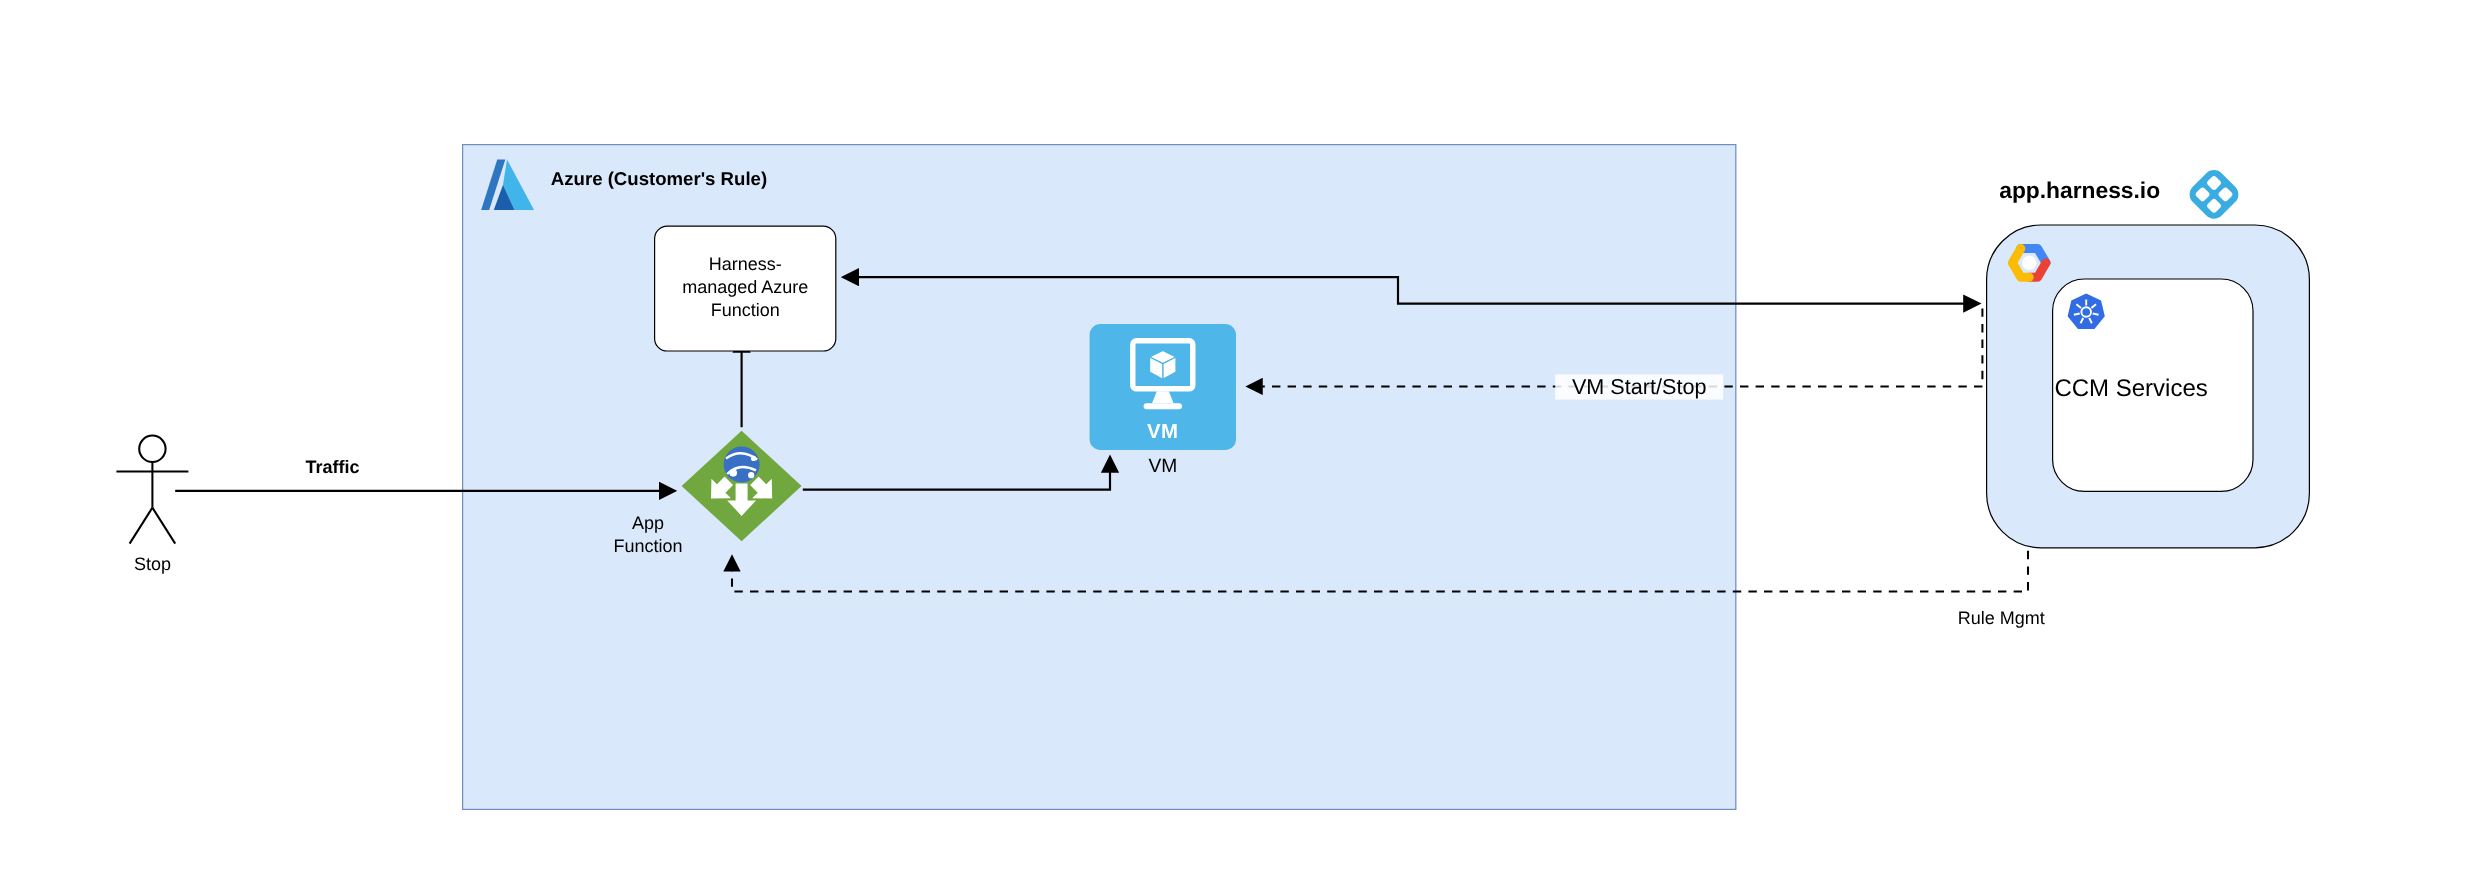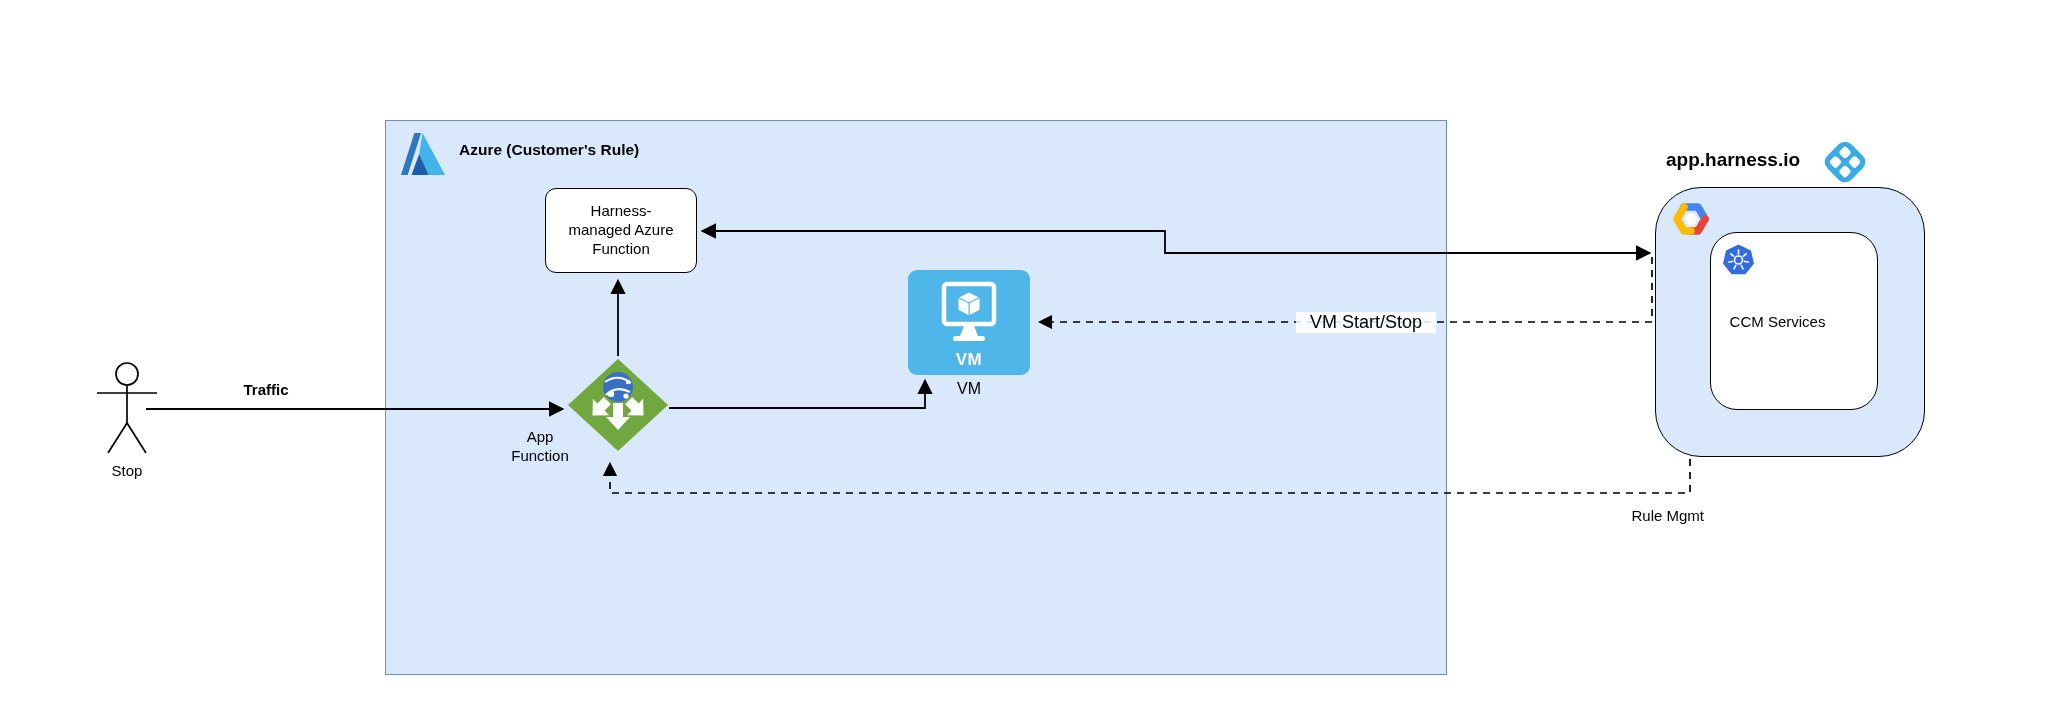--- a/index.html
+++ b/index.html
@@ -20,21 +20,21 @@
   .azure-container{
     left:385px;top:120px;width:1062px;height:555px;
     background:#dae8fc;border:1px solid #6c8ebf;box-sizing:border-box;
   }
   .azure-header-label{
     left:459px;top:141px;font-size:15.5px;font-weight:bold;
   }
   .azure-logo{left:400px;top:130px;width:46px;height:48px;}
 
   .function-box{
-    left:545px;top:188px;width:152px;height:85px;
+    left:545px;top:188px;width:152px;height:105px;
     background:#ffffff;border:1.5px solid #000;border-radius:11px;
     box-sizing:border-box;display:flex;align-items:center;justify-content:center;
     font-size:15px;line-height:1.25;text-align:center;
   }
 
   .vm-node{
     left:908px;top:270px;width:122px;height:105px;
     background:#4eb6e8;border-radius:9px;
   }
   .vm-inner-label{
@@ -46,40 +46,40 @@
   }
 
   .gateway-icon{left:566px;top:357px;width:104px;height:100px;}
   .gateway-caption{
     left:478px;top:428px;width:124px;text-align:center;
     font-size:15px;line-height:1.25;
   }
 
   .actor-caption{left:85px;top:462px;width:84px;text-align:center;font-size:15px;}
   .traffic-label{
-    left:191px;top:381px;width:150px;text-align:center;
+    left:202px;top:381px;width:150px;text-align:center;
     font-size:15px;font-weight:bold;
   }
 
   .harness-title{left:1666px;top:149px;font-size:19px;font-weight:bold;}
   .harness-logo{left:1822px;top:139px;width:46px;height:46px;}
 
   .ccm-container{
     left:1655px;top:187px;width:270px;height:270px;
     background:#dae8fc;border:1.5px solid #000;border-radius:46px;
     box-sizing:border-box;
   }
   .gcp-logo{left:1671px;top:202px;width:40px;height:36px;}
   .ccm-inner{
     left:1710px;top:232px;width:168px;height:178px;
     background:#ffffff;border:1.5px solid #000;border-radius:27px;
     box-sizing:border-box;
   }
   .k8s-logo{left:1722px;top:244px;width:33px;height:33px;}
-  .ccm-label{left:1712px;top:313px;width:131px;text-align:center;font-size:15px;}
+  .ccm-label{left:1712px;top:313px;width:131px;text-align:left;font-size:20px;}
 
   .vmss-label{
     left:1296px;top:312px;width:140px;text-align:center;font-size:18px;
     background:rgba(255,255,255,0.85);
   }
   .rule-label{left:1564px;top:507px;width:140px;text-align:right;font-size:15px;}
 
   svg.layer{position:absolute;left:0;top:0;}
 </style>
 </head>

